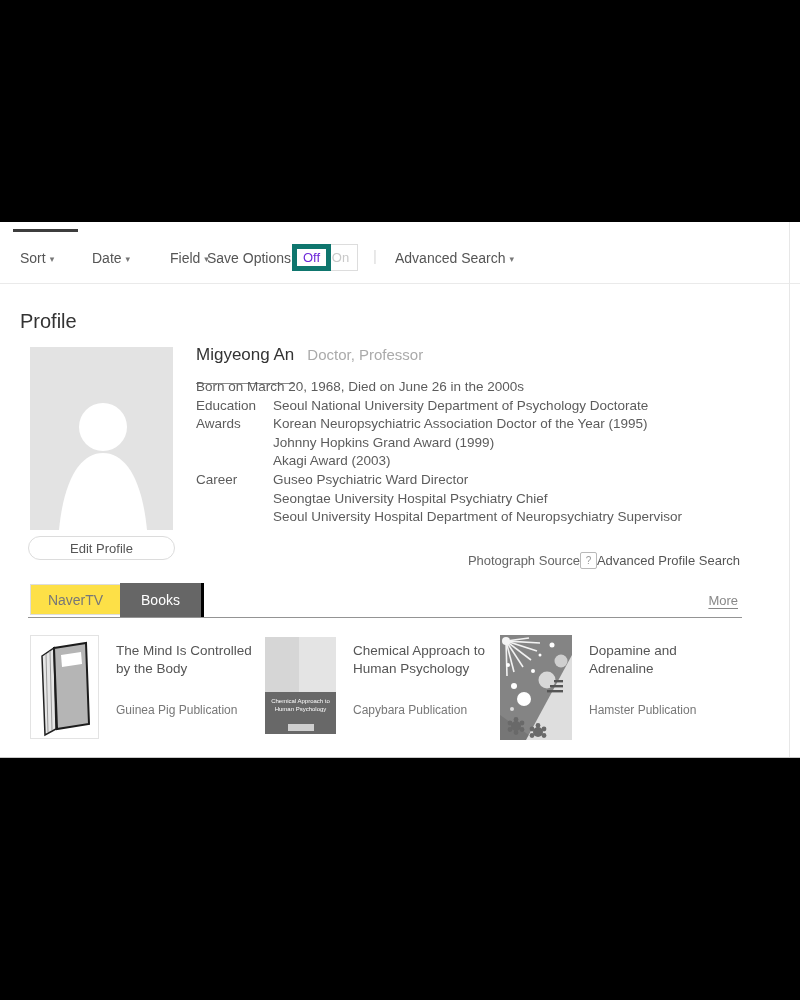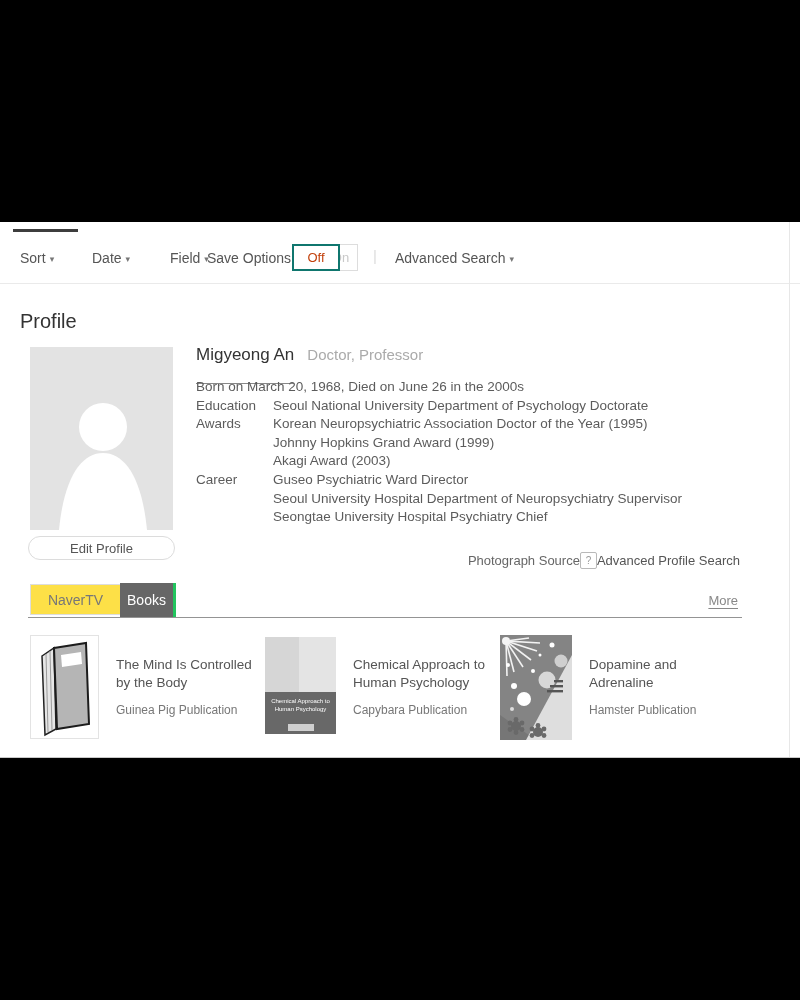--- a/index.html
+++ b/index.html
@@ -12,21 +12,21 @@
   .page{
     position:absolute;left:0;top:222px;width:800px;height:535px;
     background:#fff;border-bottom:1px solid #c9c9c9;
   }
   
   .toolbar{position:absolute;left:0;top:0;width:800px;height:61px;border-bottom:1px solid #eaeaea;background:#fff}
   .top-indicator{position:absolute;left:13px;top:7px;width:65px;height:3px;background:#3d3d3d}
   .tool{position:absolute;top:28px;font-size:14px;color:#555;white-space:nowrap;cursor:pointer}
   .arrow{font-size:9px;color:#777;margin-left:4px;vertical-align:1px;display:inline-block}
   .tgl{position:absolute;display:flex;align-items:center;justify-content:center;font-size:13px;box-sizing:border-box;cursor:pointer;background:#fff}
-  .tgl-off{left:292px;top:22px;width:48px;height:27px;border:2px solid #0f766e;color:#c2410c;z-index:2}
+  .tgl-off{left:292px;top:22px;width:39px;height:27px;border:5px solid #0f766e;color:#6d28d9;z-index:2}
   .tgl-on{left:323px;top:22px;width:35px;height:27px;border:1px solid #ddd;color:#c9c9c9}
   .tb-divider{position:absolute;left:373px;top:25px;color:#ddd;font-size:15px}
   
   .section-title{position:absolute;left:20px;top:88px;font-size:20px;color:#333}
   .photo{position:absolute;left:30px;top:125px;width:143px;height:183px;background:#e3e3e3;overflow:hidden}
   .edit-btn{position:absolute;left:28px;top:314px;width:145px;height:22px;border:1px solid #dcdcdc;border-radius:12px;
     background:#fff;color:#555;font-size:13px;display:flex;align-items:center;justify-content:center;cursor:pointer}
   .name-row{position:absolute;left:196px;top:123px;display:flex;align-items:baseline}
   .p-name{font-size:17px;color:#333;border-bottom:1px solid #888;padding-bottom:18px;cursor:pointer}
   .p-jobs{font-size:15px;color:#aaa;margin-left:13px}
@@ -34,36 +34,36 @@
   .bio-row{display:flex}
   .bio-label{width:77px;flex-shrink:0}
   
   .photo-src{position:absolute;top:330px;right:60px;display:flex;align-items:center;font-size:13px;color:#666}
   .help-box{width:15px;height:15px;border:1px solid #b9b9b9;border-radius:2px;color:#999;font-size:10px;
     display:flex;align-items:center;justify-content:center;cursor:pointer}
   .adv-link{color:#555;text-underline-offset:3px;cursor:pointer}
   
   .tab{position:absolute;display:flex;align-items:center;justify-content:center;font-size:14px;cursor:pointer;box-sizing:border-box}
   .tab-navertv{left:30px;top:362px;width:91px;height:31px;background:#fde047;border:1px solid #ddd;color:#777}
-  .tab-books{left:120px;top:361px;width:56px;height:34px;background:#666;color:#fff;border-right:3px solid #22c55e}
+  .tab-books{left:120px;top:361px;width:84px;height:34px;background:#666;color:#fff;border-right:3px solid #000000}
   .tab-line{position:absolute;left:28px;top:395px;width:714px;height:1px;background:#949494}
   .more-link{position:absolute;right:62px;top:371px;font-size:13px;color:#888;text-decoration:underline;text-underline-offset:3px;cursor:pointer}
   
   .book{position:absolute;top:413px;display:flex}
   .cover{flex-shrink:0;cursor:pointer}
   .cover1{width:67px;height:102px;border:1px solid #e3e3e3;background:#fff}
   .cover2{width:71px;height:97px;margin-top:2px;position:relative;background:#d6d6d6;overflow:hidden}
   .c2-light{position:absolute;left:48%;top:0;width:52%;height:57%;background:#e4e4e4}
   .c2-band{position:absolute;left:0;top:57%;width:100%;height:43%;background:#686868}
   .c2-text{position:absolute;left:50%;top:62%;transform:translateX(-50%);width:60px;text-align:center;
     font-size:6px;line-height:8px;color:#fff}
   .c2-foot{position:absolute;left:50%;bottom:3px;transform:translateX(-50%);width:26px;height:7px;background:#cfcfcf}
   .cover3{width:72px;height:105px}
   .bmeta{position:relative;margin-left:17px}
-  .btitle{font-size:13.5px;color:#555;line-height:17.5px;margin-top:21px;cursor:pointer}
+  .btitle{font-size:13.5px;color:#555;line-height:17.5px;margin-top:7px;cursor:pointer}
   .w1{width:152px}.w2{width:138px}.w3{width:104px}
   .bpub{position:absolute;left:0;top:68px;font-size:12px;color:#777;white-space:nowrap}
   .vline{position:absolute;left:789px;top:0;width:1px;height:535px;background:#e7e7e7}
 </style>
 </head>
 <body>
 
 <div class="page">
 
   <div class="toolbar">
@@ -112,22 +112,22 @@
       <span>
         <div>Korean Neuropsychiatric Association Doctor of the Year (1995)</div>
         <div>Johnny Hopkins Grand Award (1999)</div>
         <div>Akagi Award (2003)</div>
       </span>
     </div>
     <div class="bio-row">
       <span class="bio-label">Career</span>
       <span>
         <div>Guseo Psychiatric Ward Director</div>
+        <div>Seongtae University Hospital Psychiatry Chief</div>
         <div>Seoul University Hospital Department of Neuropsychiatry Supervisor</div>
-        <div>Seongtae University Hospital Psychiatry Chief</div>
       </span>
     </div>
   </div>
 
   <div class="photo-src">
     <span>Photograph Source</span>
     <span class="help-box">?</span>
     <span class="adv-link">Advanced Profile Search</span>
   </div>
 

